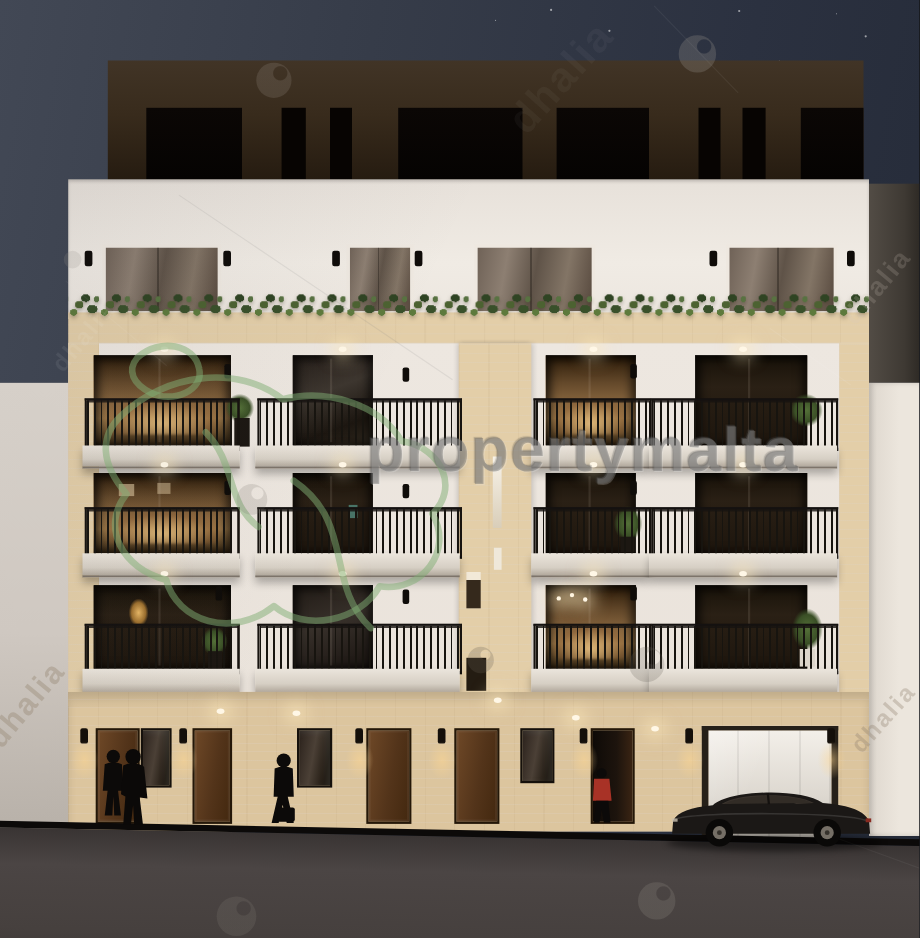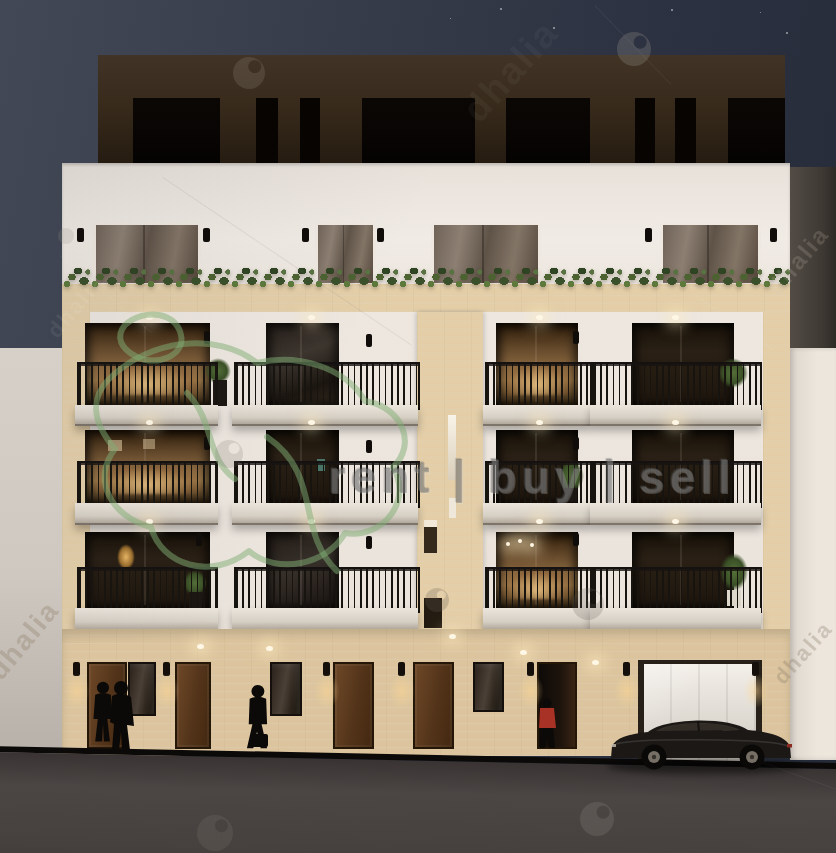--- a/index.html
+++ b/index.html
@@ -276,21 +276,21 @@
   <div class="abs scratch" style="left:60px;top:255px;width:120px;background:rgba(255,255,255,0.05);transform:rotate(40deg);"></div>
 
   <svg class="abs z-top" style="left:65px;top:295px;" width="370" height="290" viewBox="0 0 370 290">
     <g fill="none" stroke="#7fae74" stroke-opacity="0.5" stroke-width="6" stroke-linejoin="round" stroke-linecap="round">
       <path d="M60 30 C80 12 112 18 116 40 C121 60 92 72 72 62 C56 54 50 42 60 30 Z"></path>
       <path d="M44 84 C84 44 152 36 192 68 C232 58 280 72 300 106 C338 112 352 150 328 172 C348 206 318 244 280 238 C262 270 212 280 184 256 C146 286 96 270 86 232 C46 222 26 184 50 154 C26 126 26 102 44 84 Z"></path>
       <path d="M122 98 C150 126 140 162 170 184"></path>
       <path d="M202 142 C258 180 230 236 272 276"></path>
     </g>
   </svg>
-  <div class="abs wmtext z-top" style="left:328px;top:450px;font-size:46px;letter-spacing:5px;">rent | buy | sell</div>
+  <div class="abs wmtext z-top" style="left:333px;top:376px;font-size:57px;letter-spacing:1px;">propertymalta</div>
 
   <div class="abs dhalia z-top" style="left:-6px;top:660px;font-size:28px;color:rgba(150,135,115,0.4);transform:rotate(-50deg);">dhalia</div>
   <div class="abs dhalia z-top" style="left:772px;top:278px;font-size:24px;color:rgba(215,205,195,0.18);transform:rotate(-50deg);">dhalia</div>
   <div class="abs dhalia z-top" style="left:778px;top:668px;font-size:22px;color:rgba(140,125,105,0.32);transform:rotate(-48deg);">dhalia</div>
   <div class="abs dhalia z-top" style="left:52px;top:322px;font-size:22px;color:rgba(255,255,255,0.07);transform:rotate(-50deg);">dhalia</div>
   <div class="abs dhalia z-top" style="left:470px;top:95px;font-size:38px;color:rgba(255,255,255,0.04);transform:rotate(-48deg);">dhalia</div>
 
   <div class="abs wm-circle z-top" style="left:617px;top:32px;width:34px;height:34px;background:radial-gradient(circle at 68% 30%,rgba(0,0,0,0) 0 6px,rgba(150,145,138,0.28) 7px 100%);"></div>
   <div class="abs wm-circle z-top" style="left:233px;top:57px;width:32px;height:32px;background:radial-gradient(circle at 68% 30%,rgba(0,0,0,0) 0 6px,rgba(140,130,120,0.25) 7px 100%);"></div>
   <div class="abs wm-circle z-top" style="left:572px;top:588px;width:32px;height:32px;background:radial-gradient(circle at 68% 30%,rgba(0,0,0,0) 0 6px,rgba(95,90,82,0.22) 7px 100%);"></div>

